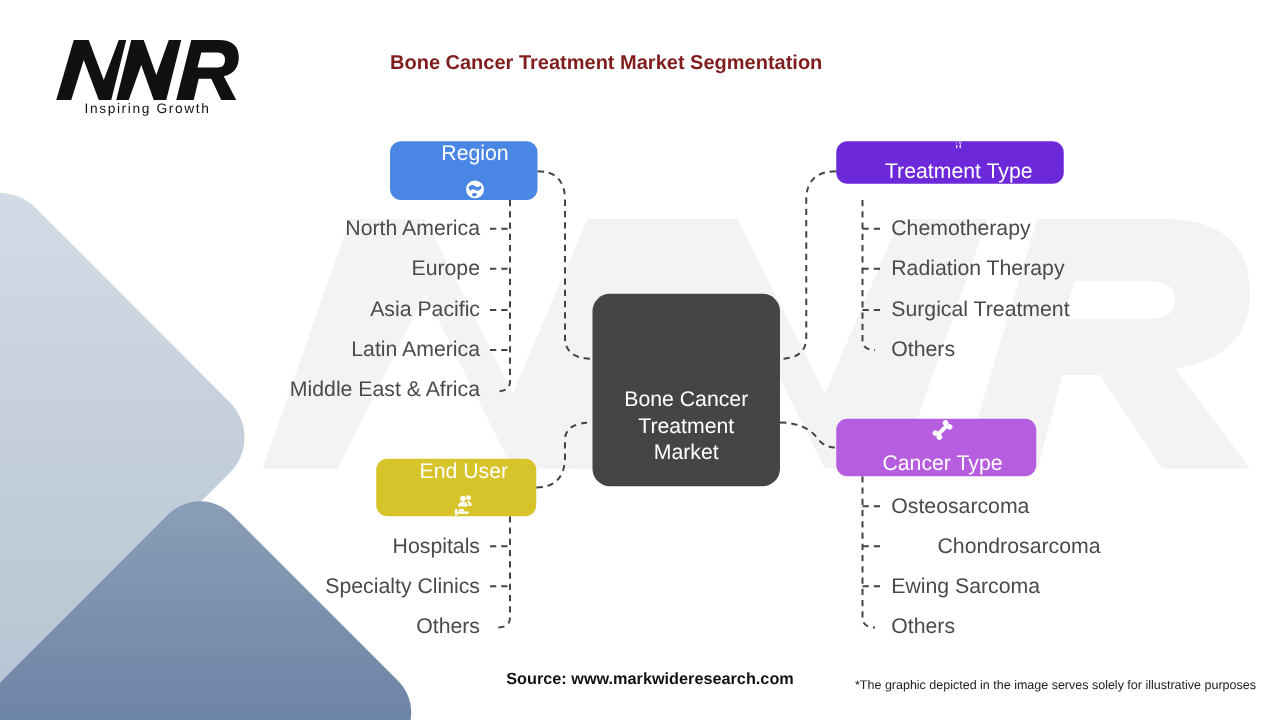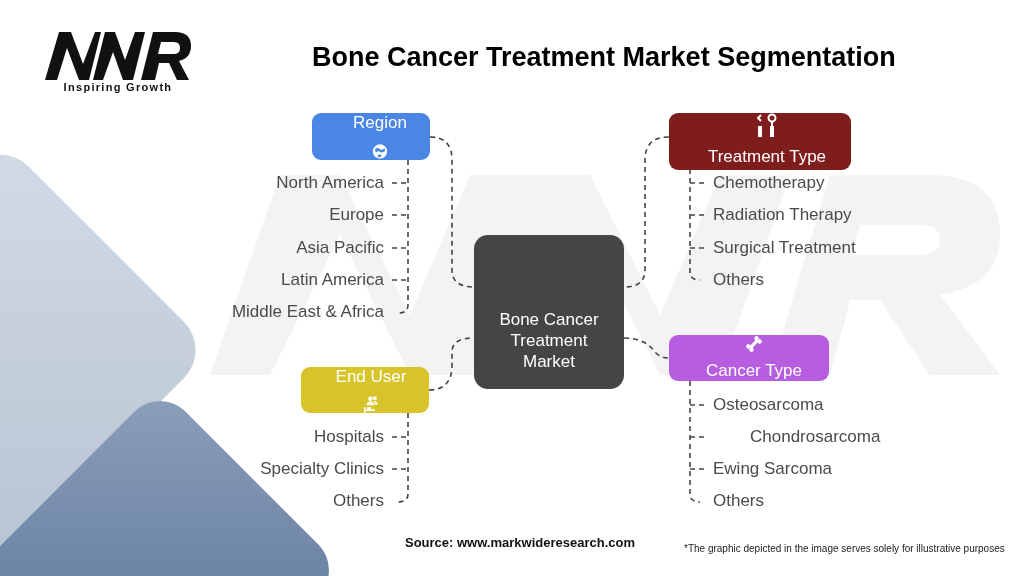--- a/index.html
+++ b/index.html
@@ -4,26 +4,26 @@
 <style>
   html, body { margin:0; padding:0; }
   body { width:1024px; height:576px; position:relative; overflow:hidden; background:#ffffff; font-family:"Liberation Sans", sans-serif; }
   .bg-shape { position:absolute; }
   #shape-light { left:-150px; top:200px; width:300px; height:300px; background:linear-gradient(135deg,#d3dbe5,#b7c4d3); border-radius:40px; transform:rotate(45deg); }
   #shape-dark { left:30px; top:440px; width:260px; height:260px; background:linear-gradient(135deg,#8da0ba,#4e6a92); border-radius:36px; transform:rotate(45deg); }
   #watermark { position:absolute; left:210px; top:175px; width:800px; height:200px; }
   .logo { position:absolute; left:38px; top:30px; width:160px; text-align:center; }
   .logo-mark { display:block; margin:0 auto; }
   .logo-name { font-weight:bold; font-size:14px; color:#111; margin-top:-2px; letter-spacing:0.2px; }
-  .logo-tag { font-weight:bold; font-size:11px; color:#111; letter-spacing:1.3px; margin-top:-1px; }
-  .title { position:absolute; left:312px; top:42px; font-size:27px; font-weight:bold; color:#000000; }
+  .logo-tag { font-weight:normal; font-size:11px; color:#111; letter-spacing:1.3px; margin-top:-1px; }
+  .title { position:absolute; left:312px; top:42px; font-size:16px; font-weight:bold; color:#7f1d1d; }
   .node { position:absolute; border-radius:9px; color:#fff; font-size:17px; display:flex; align-items:center; box-sizing:border-box;flex-direction:column; }
   .node .lbl { white-space:nowrap; }
   #node-region { left:312px; top:113px; width:118px; height:47px; background:#4a86e4; padding-left:18px; gap:10px; }
-  #node-treatment { left:669px; top:113px; width:182px; height:57px; background:#7f1d1d; padding-left:14px; gap:8px; }
+  #node-treatment { left:669px; top:113px; width:182px; height:34px; background:#6d28d9; padding-left:14px; gap:8px; }
   #node-enduser { left:301px; top:367px; width:128px; height:46px; background:#d7c32a; padding-left:12px; gap:8px; }
   #node-cancer { left:669px; top:335px; width:160px; height:46px; background:#b65de0; padding-left:10px; gap:8px; }
   #center { position:absolute; left:474px; top:235px; width:150px; height:154px; background:#454545; border-radius:14px; color:#fff; font-size:17px; text-align:center; display:flex; align-items:center; justify-content:center; line-height:21px; box-sizing:border-box; padding-top:56px; }
   .item { position:absolute; font-size:17px; color:#4a4a4a; white-space:nowrap; }
   #connectors { position:absolute; left:0; top:0; width:1024px; height:576px; pointer-events:none; }
   .source { position:absolute; left:405px; top:535px; font-size:13px; font-weight:bold; color:#111; }
   .disclaimer { position:absolute; left:684px; top:543px; font-size:10px; color:#222; }
 </style>
 </head>
 <body>

